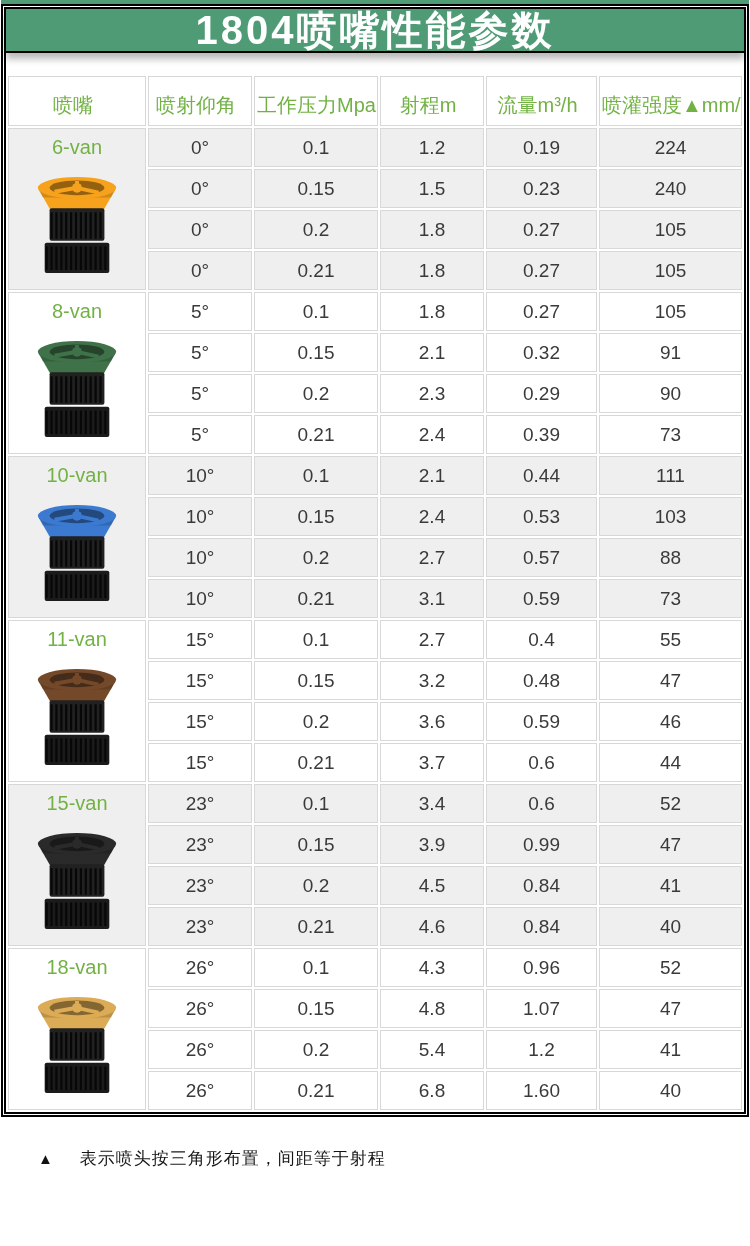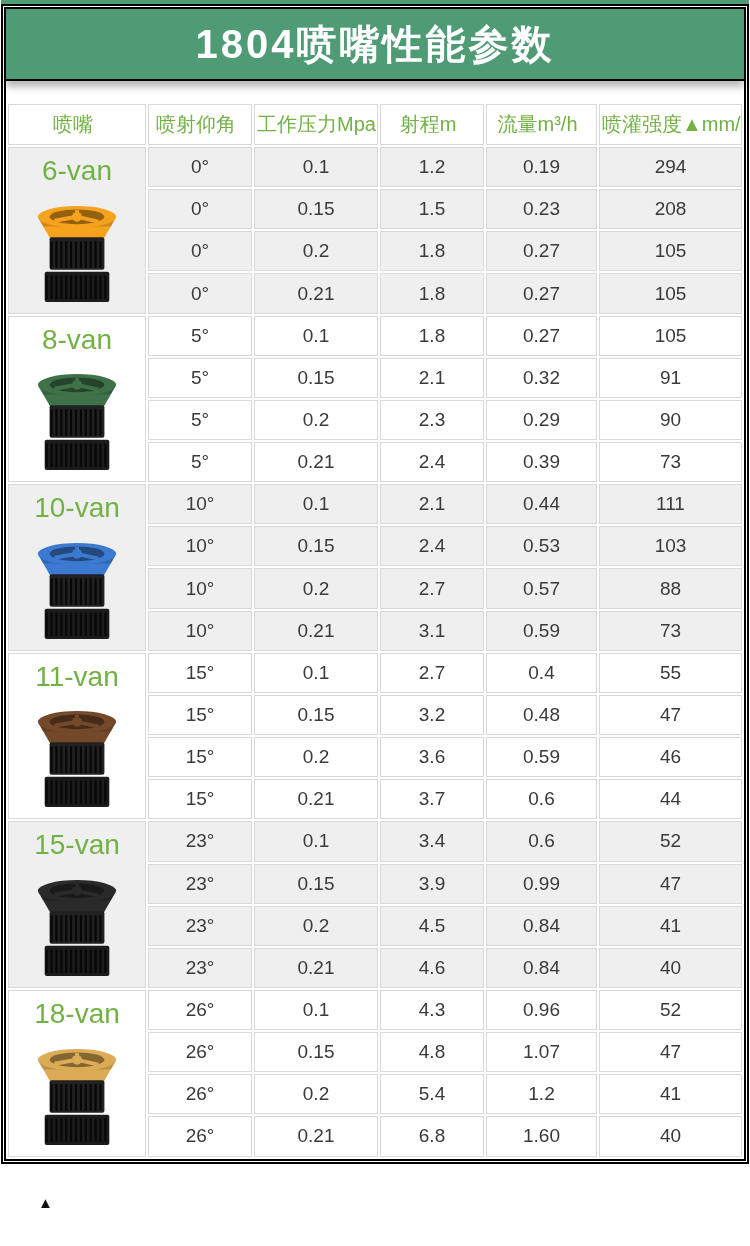--- a/index.html
+++ b/index.html
@@ -12,53 +12,53 @@
   *{box-sizing:border-box;}
   html,body{margin:0;padding:0;}
   body{
     width:750px;height:1246px;background:#ffffff;
     font-family:"Liberation Sans","DejaVu Sans",sans-serif;
     color:var(--ink);overflow:hidden;
   }
   .top-strip{height:4px;background:var(--title-bg);margin:0 1px;}
   .sheet{margin:0 1px;border:5px double #000;background:#fff;}
   .titlebar{
-    height:72px;background:var(--title-bg);
+    height:44px;background:var(--title-bg);
     border-bottom:2px solid #000;
     box-shadow:0 6px 7px rgba(0,0,0,.28);
     display:flex;align-items:center;justify-content:center;
     position:relative;z-index:2;
   }
   .titlebar h1{
     margin:0;font-size:40px;font-weight:bold;color:#fff;letter-spacing:3px;
   }
   .table-area{padding-top:21px;position:relative;z-index:1;}
   table{
     width:100%;border-collapse:separate;border-spacing:2px;
     table-layout:fixed;background:#fff;
   }
   th{
-    height:41px;vertical-align:bottom;padding:0 10px 6px 2px;
+    height:50px;vertical-align:bottom;padding:0 10px 6px 2px;
     font-weight:normal;font-size:20px;color:var(--green-text);
     background:#fff;border:1px solid var(--cell-border);
     text-align:center;white-space:nowrap;overflow:hidden;
   }
   td.data-cell{
     height:39px;text-align:center;vertical-align:middle;
     font-size:19px;color:var(--ink);
     border:1px solid var(--cell-border);
   }
   tr.g-gray td{background:var(--cell-shaded);}
   tr.g-white td{background:#ffffff;}
   td.nozzle-cell{
     vertical-align:top;text-align:center;padding-top:3px;
     border:1px solid var(--cell-border);
   }
   .nozzle-label{
-    font-size:28px;color:var(--green-text);line-height:1.2;padding-top:3px;
+    font-size:20px;color:var(--green-text);line-height:1.2;padding-top:3px;
   }
   .nozzle-img{margin-top:12px;}
   .footnote{
     margin:30px 0 0 38px;font-size:17px;color:#151515;
     display:flex;align-items:center;
   }
   .footnote .tri{font-size:15px;color:#111;}
   .footnote .txt{margin-left:27px;letter-spacing:1px;}
 </style>
 </head>
@@ -127,28 +127,28 @@
                   <line x1="62" y1="77" x2="62" y2="101" stroke="#070707" stroke-width="2.2"></line>
                   <line x1="67" y1="77" x2="67" y2="101" stroke="#070707" stroke-width="2.2"></line>
                   <line x1="72" y1="77" x2="72" y2="101" stroke="#070707" stroke-width="2.2"></line>
                   <line x1="77" y1="77" x2="77" y2="101" stroke="#070707" stroke-width="2.2"></line>
                 </svg></div>
             </td>
             <td class="data-cell">0°</td>
             <td class="data-cell">0.1</td>
             <td class="data-cell">1.2</td>
             <td class="data-cell">0.19</td>
-            <td class="data-cell">294</td>
+            <td class="data-cell">224</td>
           </tr>
           <tr class="g-gray">
             <td class="data-cell">0°</td>
             <td class="data-cell">0.15</td>
             <td class="data-cell">1.5</td>
             <td class="data-cell">0.23</td>
-            <td class="data-cell">208</td>
+            <td class="data-cell">240</td>
           </tr>
           <tr class="g-gray">
             <td class="data-cell">0°</td>
             <td class="data-cell">0.2</td>
             <td class="data-cell">1.8</td>
             <td class="data-cell">0.27</td>
             <td class="data-cell">105</td>
           </tr>
           <tr class="g-gray">
             <td class="data-cell">0°</td>
@@ -482,13 +482,14 @@
             <td class="data-cell">1.60</td>
             <td class="data-cell">40</td>
           </tr>
         </tbody>
     </table>
   </div>
 </div>
 
 <div class="footnote">
   <span class="tri">▲</span>
+  <span class="txt">表示喷头按三角形布置，间距等于射程</span>
 </div>
 
 </body></html>

